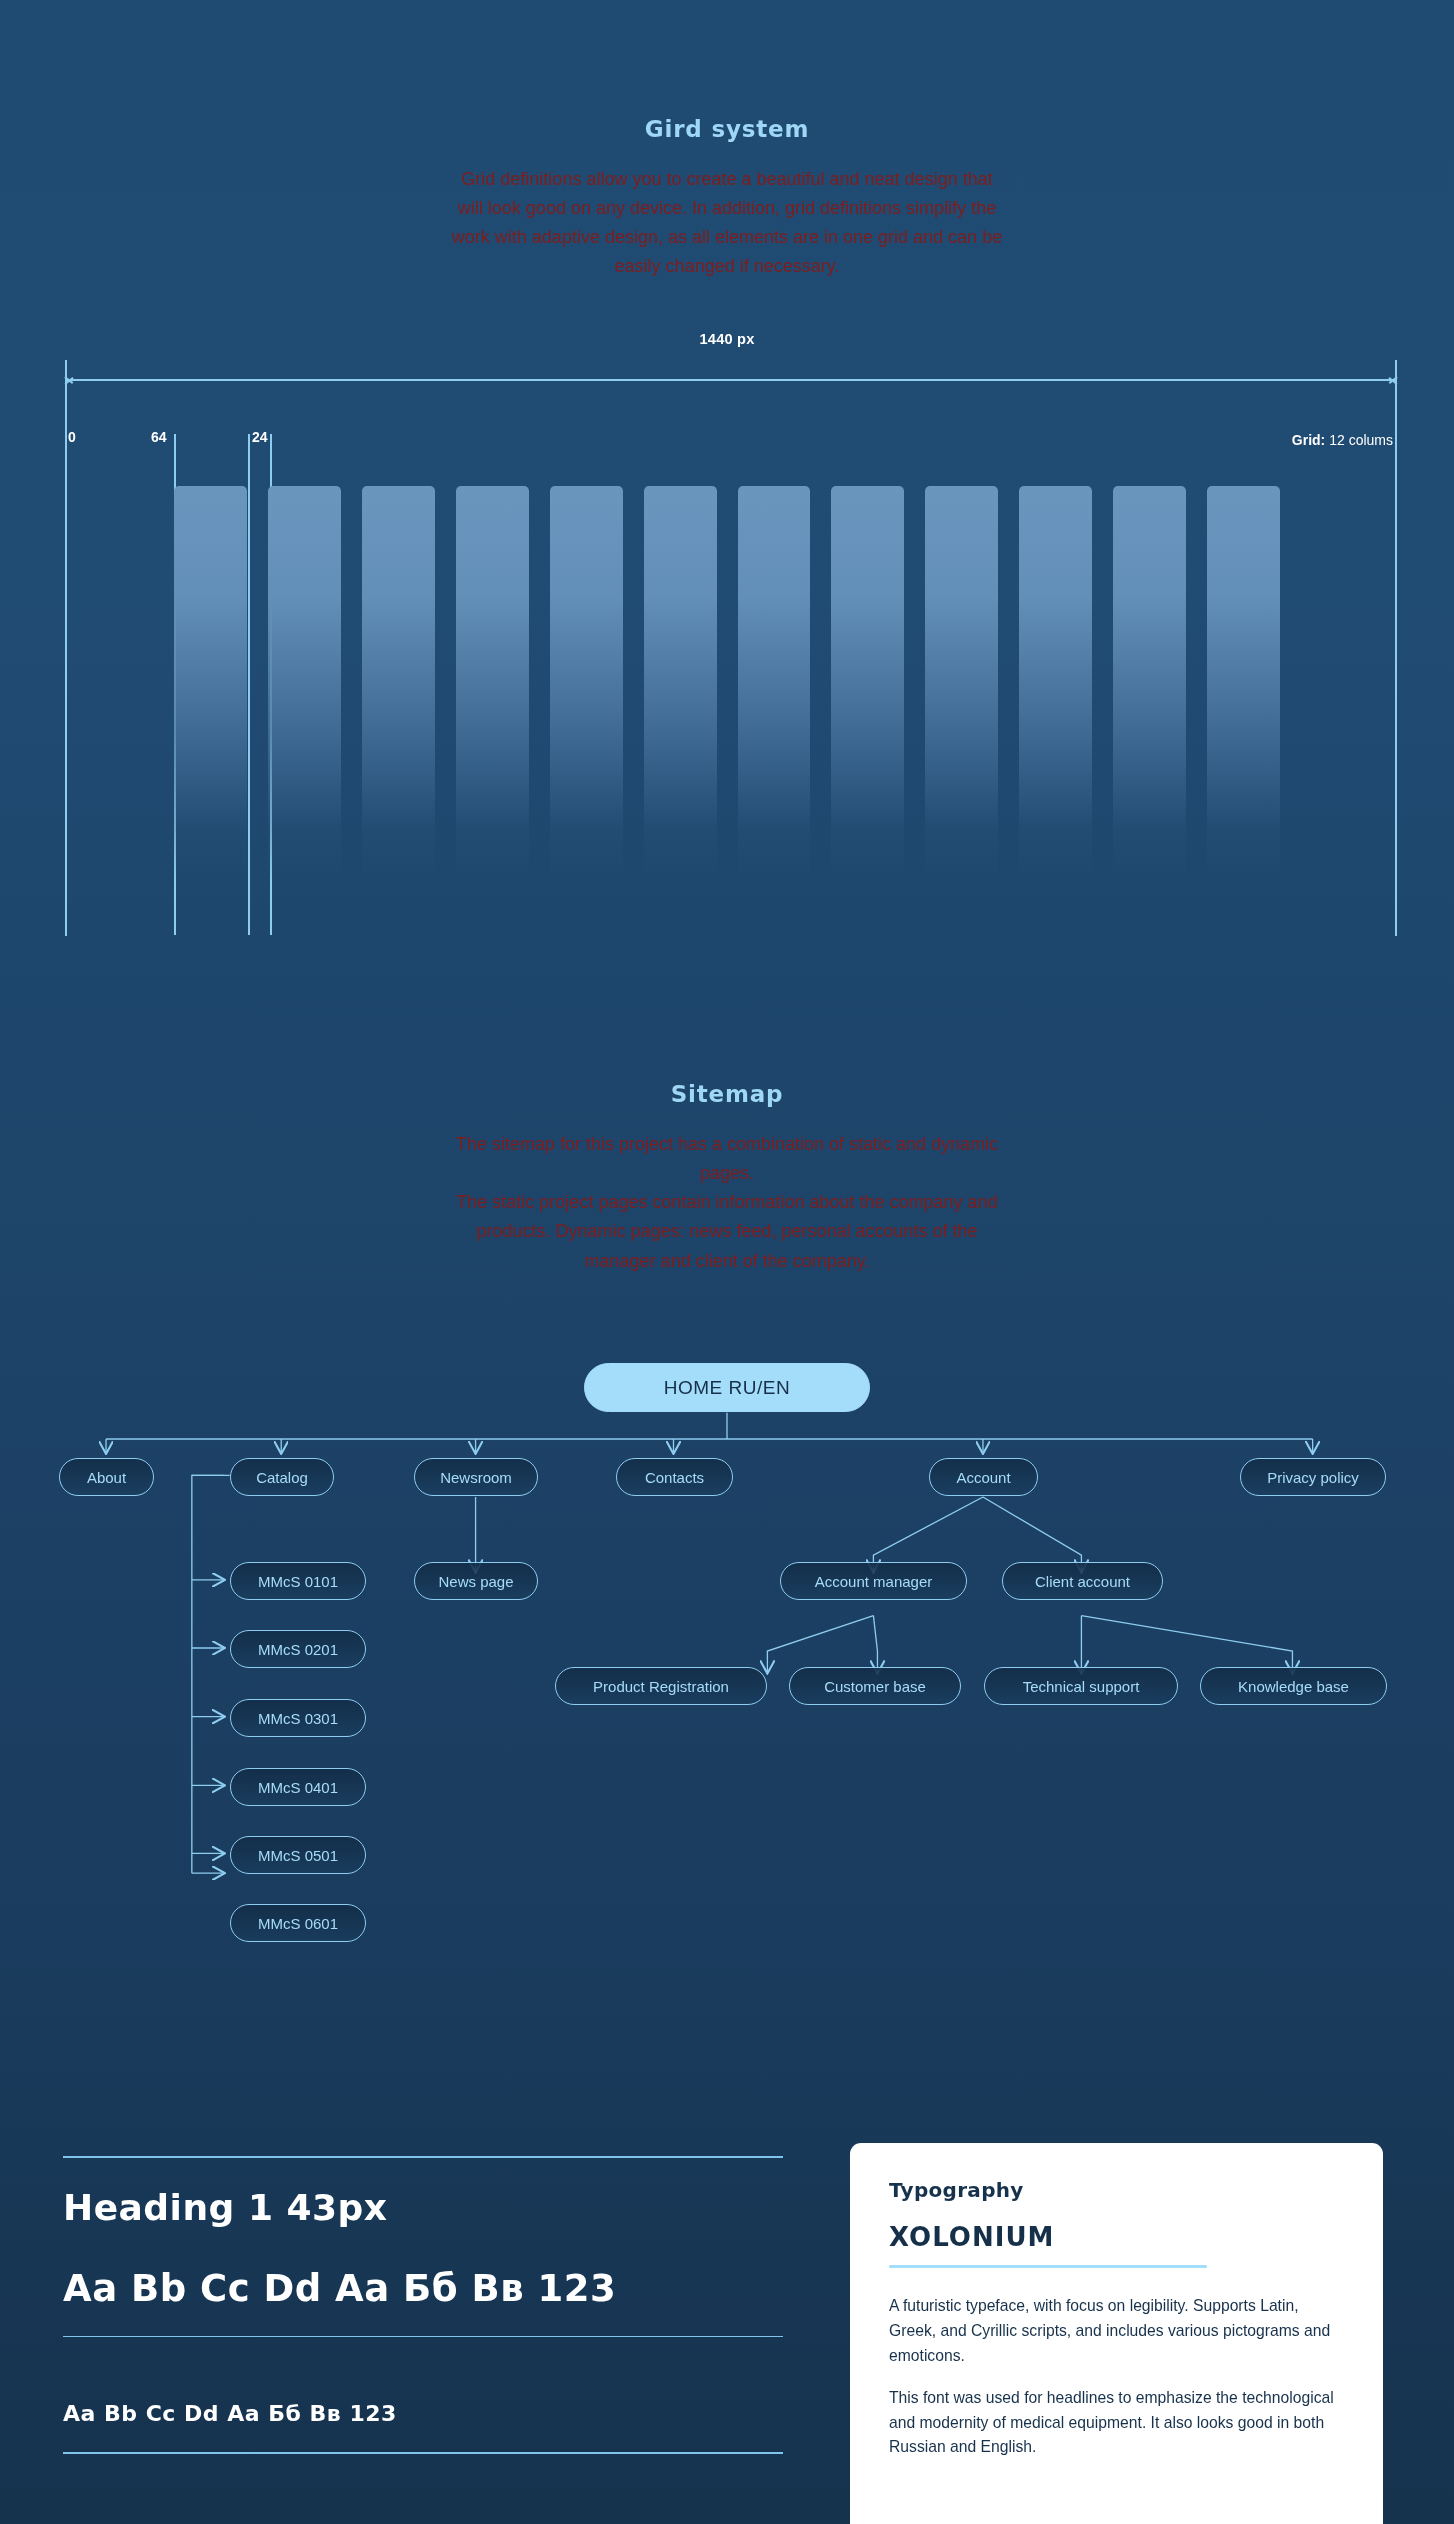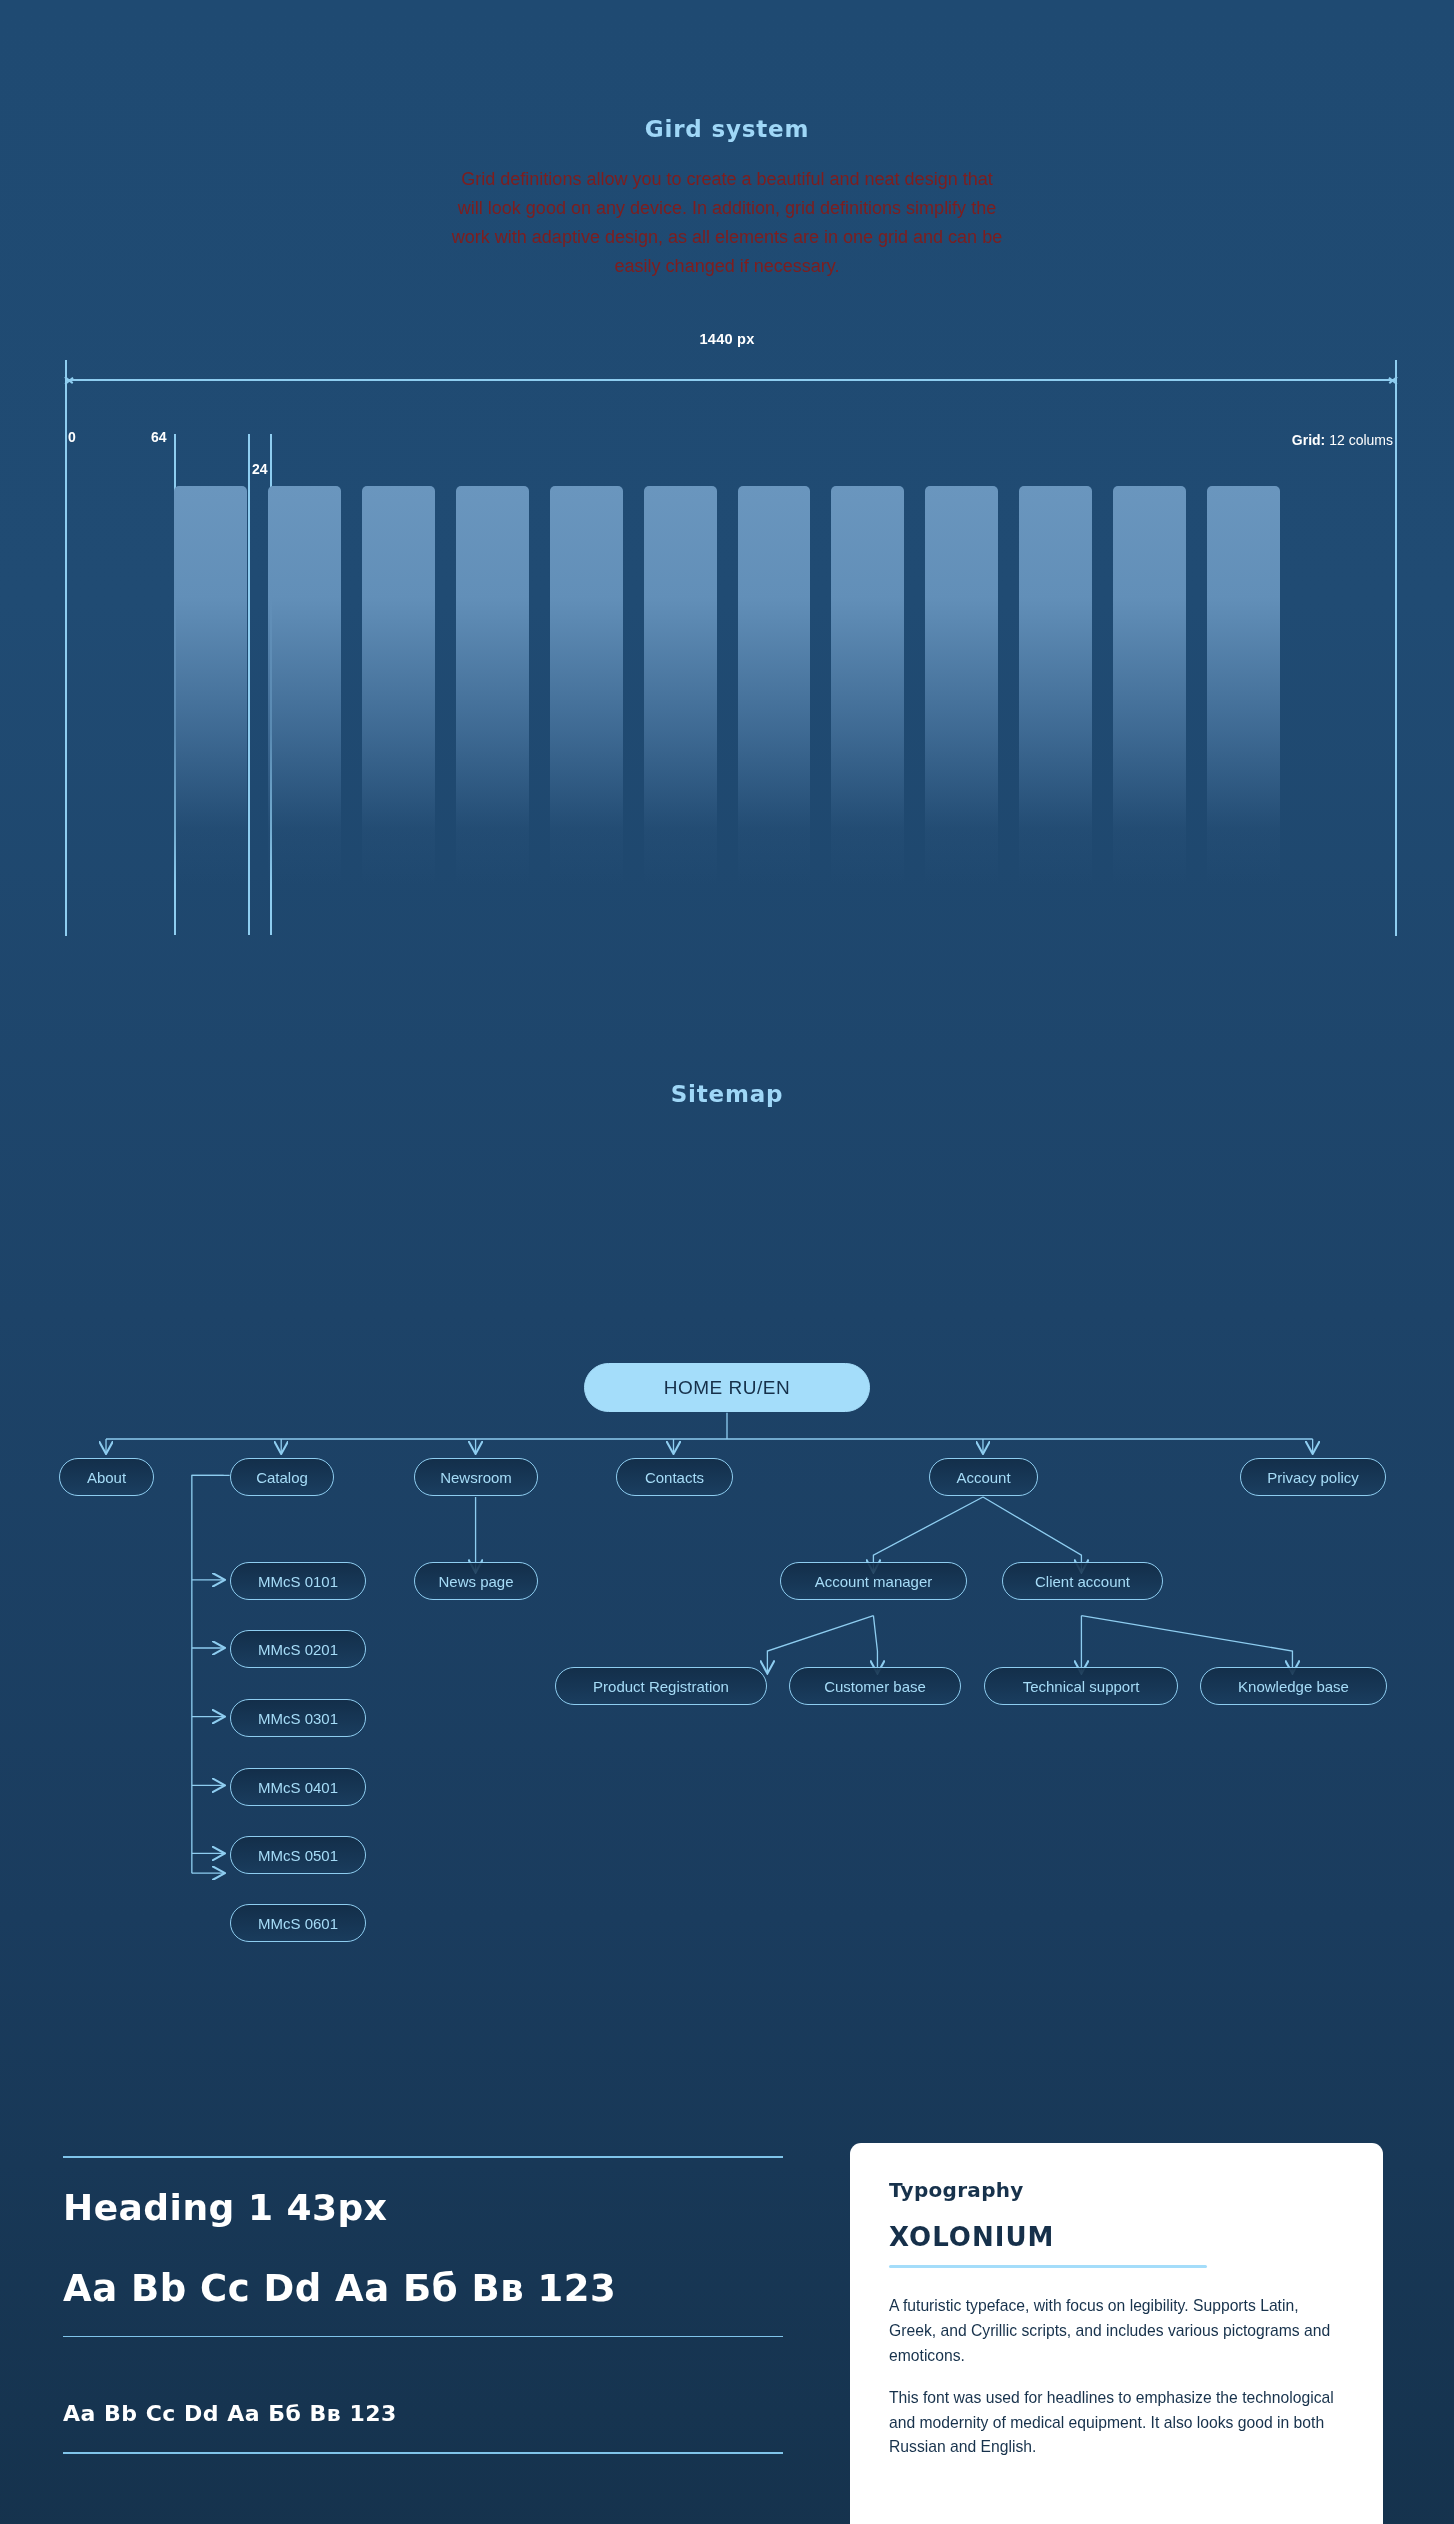--- a/index.html
+++ b/index.html
@@ -261,21 +261,21 @@
 </div>
 
 <div class="guide" style="left:65px;  top:360px; height:576px;"></div>
 <div class="guide" style="left:174px;  top:434px; height:501px;"></div>
 <div class="guide" style="left:248px;  top:434px; height:501px;"></div>
 <div class="guide" style="left:270px;  top:434px; height:501px;"></div>
 <div class="guide" style="left:1395px; top:360px; height:576px;"></div>
 
 <div class="guide-num" style="left:68px; top:430px;">0</div>
 <div class="guide-num" style="left:151px; top:430px;">64</div>
-<div class="guide-num" style="left:252px; top:430px;margin-top:32px;">24</div>
+<div class="guide-num" style="left:252px; top:430px;">24</div>
 
 <div id="grid-note">
   <b>Grid:</b>
   <span>12 colums</span>
 </div>
 
 <div id="cols">
     <div class="col"></div>
     <div class="col"></div>
     <div class="col"></div>
@@ -285,20 +285,22 @@
     <div class="col"></div>
     <div class="col"></div>
     <div class="col"></div>
     <div class="col"></div>
     <div class="col"></div>
     <div class="col"></div>
   </div>
 
 <div id="sitemap-head" class="section-head">
   <div class="section-title">Sitemap</div>
+  <div class="section-body" style="white-space:pre-line">The sitemap for this project has a combination of static and dynamic pages.
+The static project pages contain information about the company and products. Dynamic pages: news feed, personal accounts of the manager and client of the company.</div>
 </div>
 
 <div id="tree">
   <svg viewBox="0 0 2880 1380" width="1454" height="697">
     <defs>
       <marker id="ar" markerWidth="11" markerHeight="11" refX="9" refY="5.5" orient="auto">
         <path d="M0,0 L10,5.5 L0,11" fill="none" stroke="#8ecdf0" stroke-width="1.6"></path>
       </marker>
     </defs>
     <g stroke="#8ecdf0" stroke-width="2.6" fill="none">

